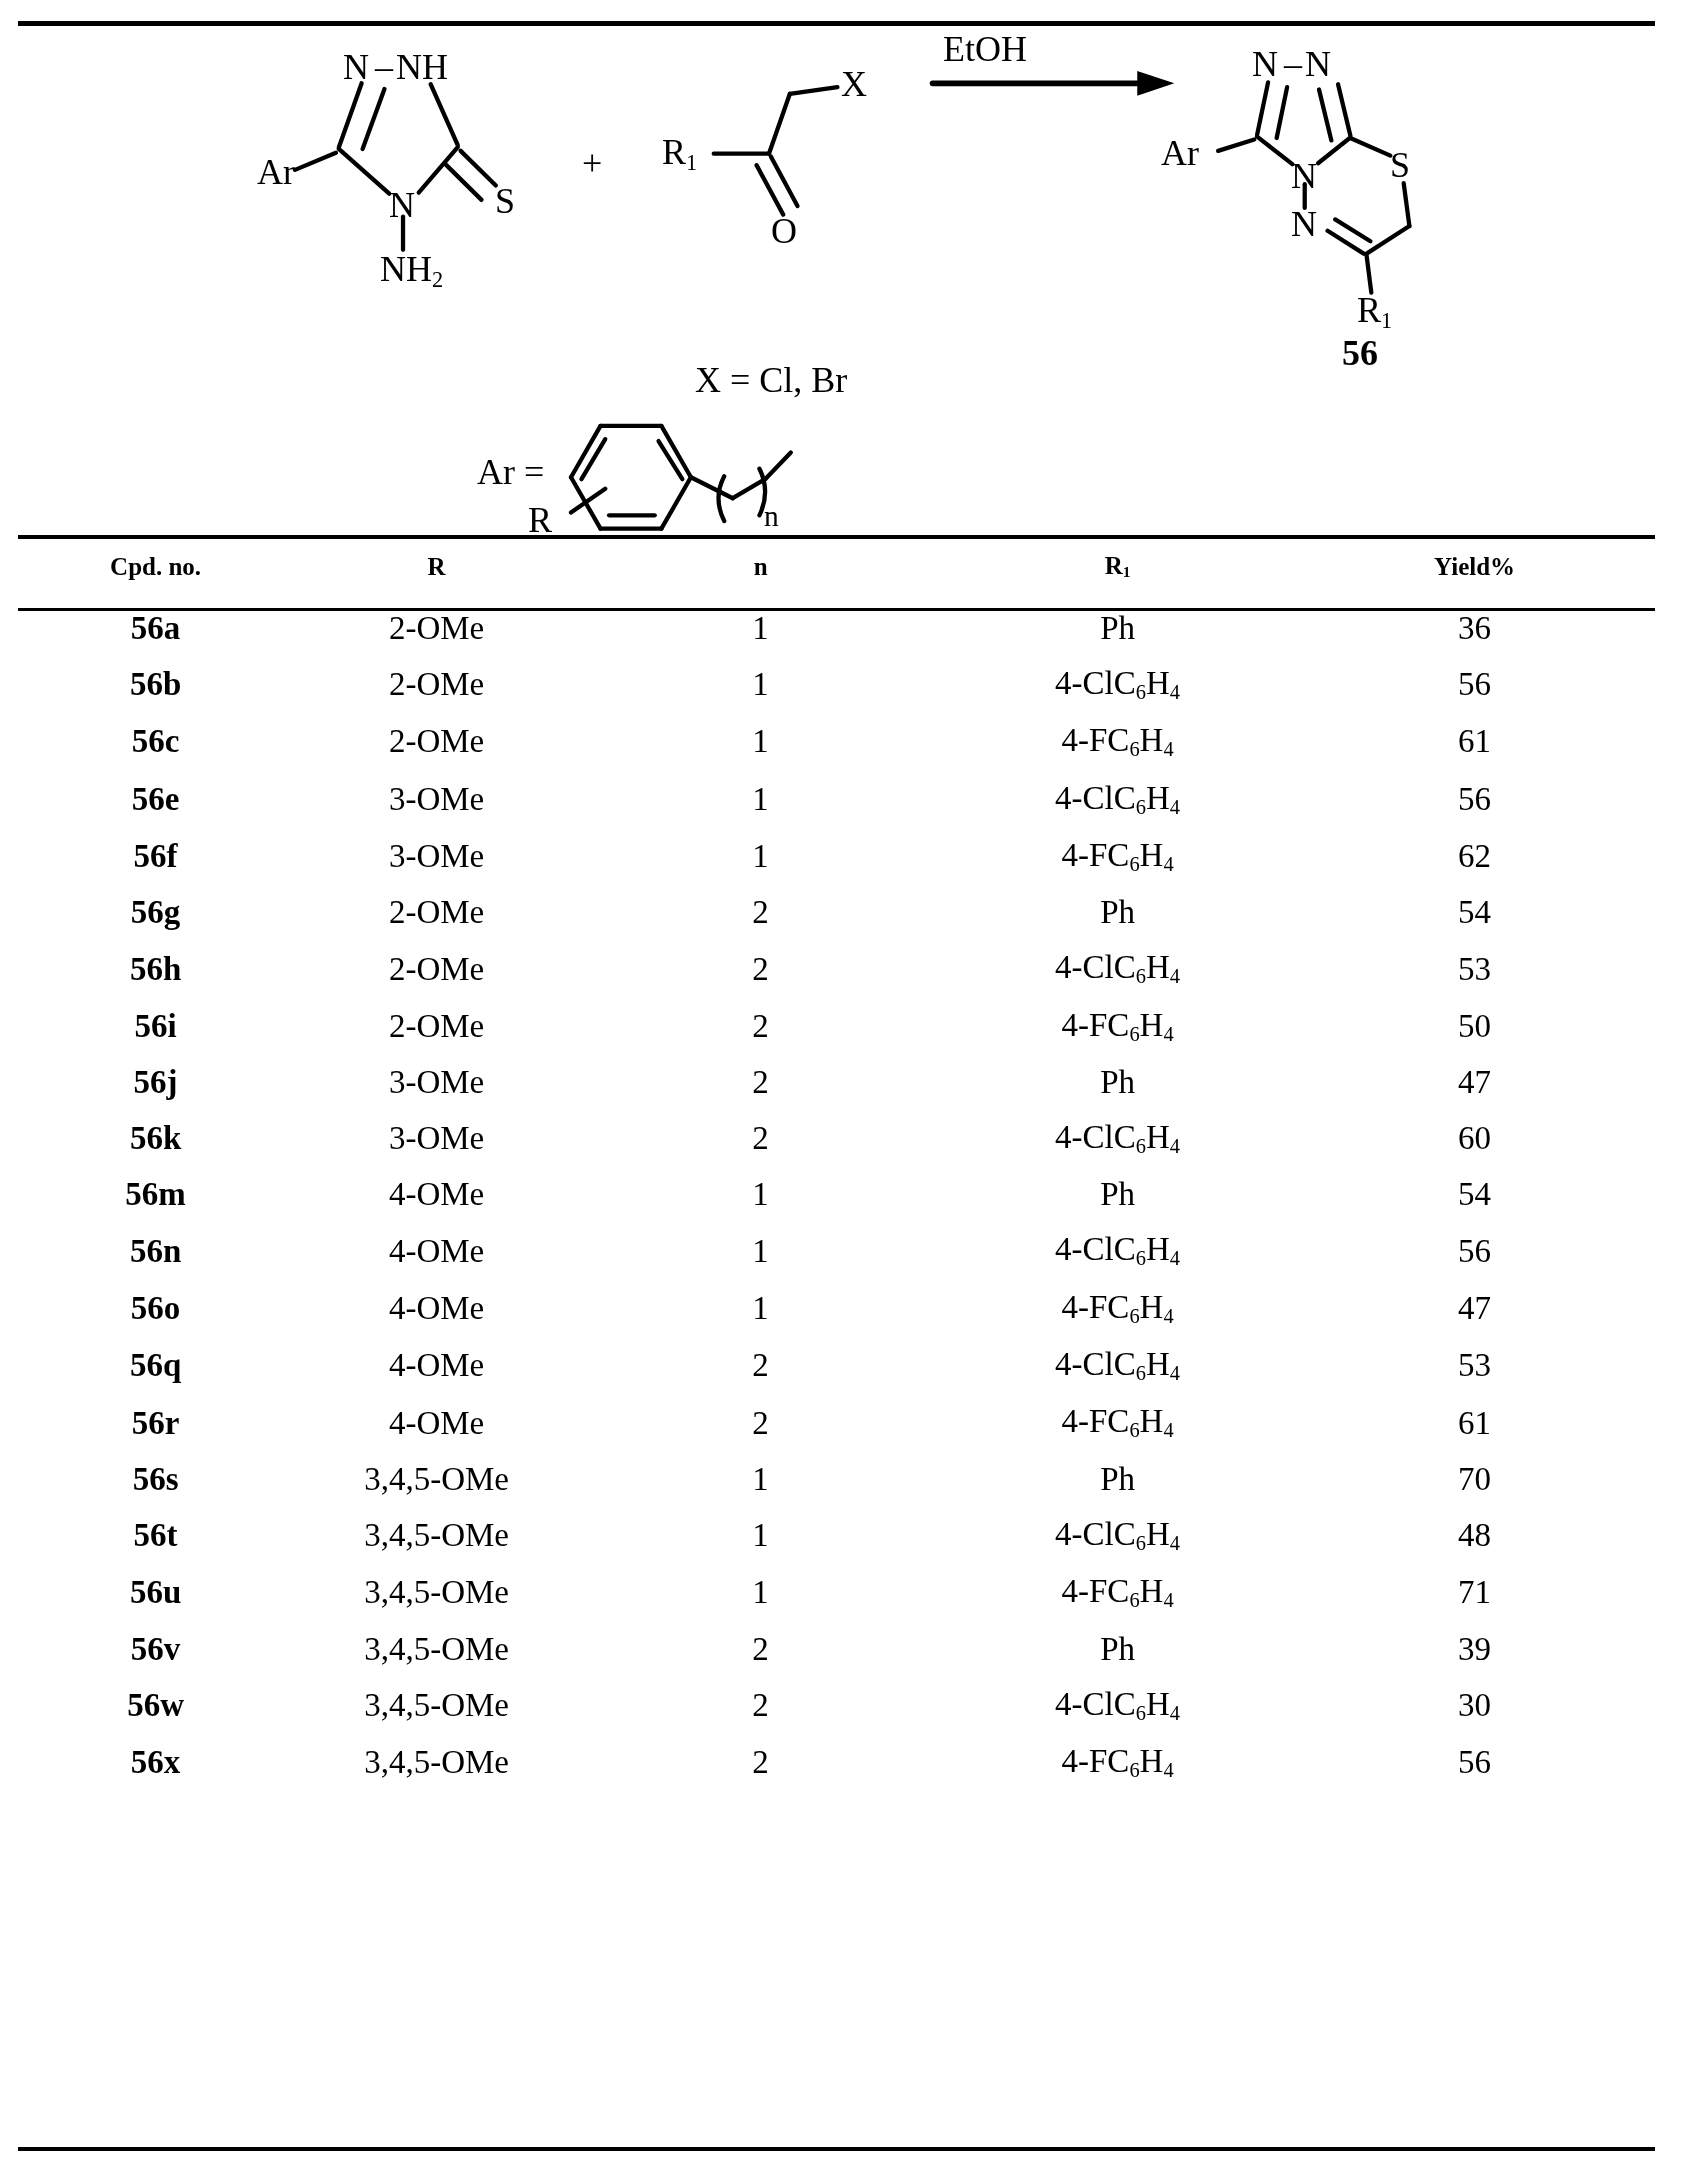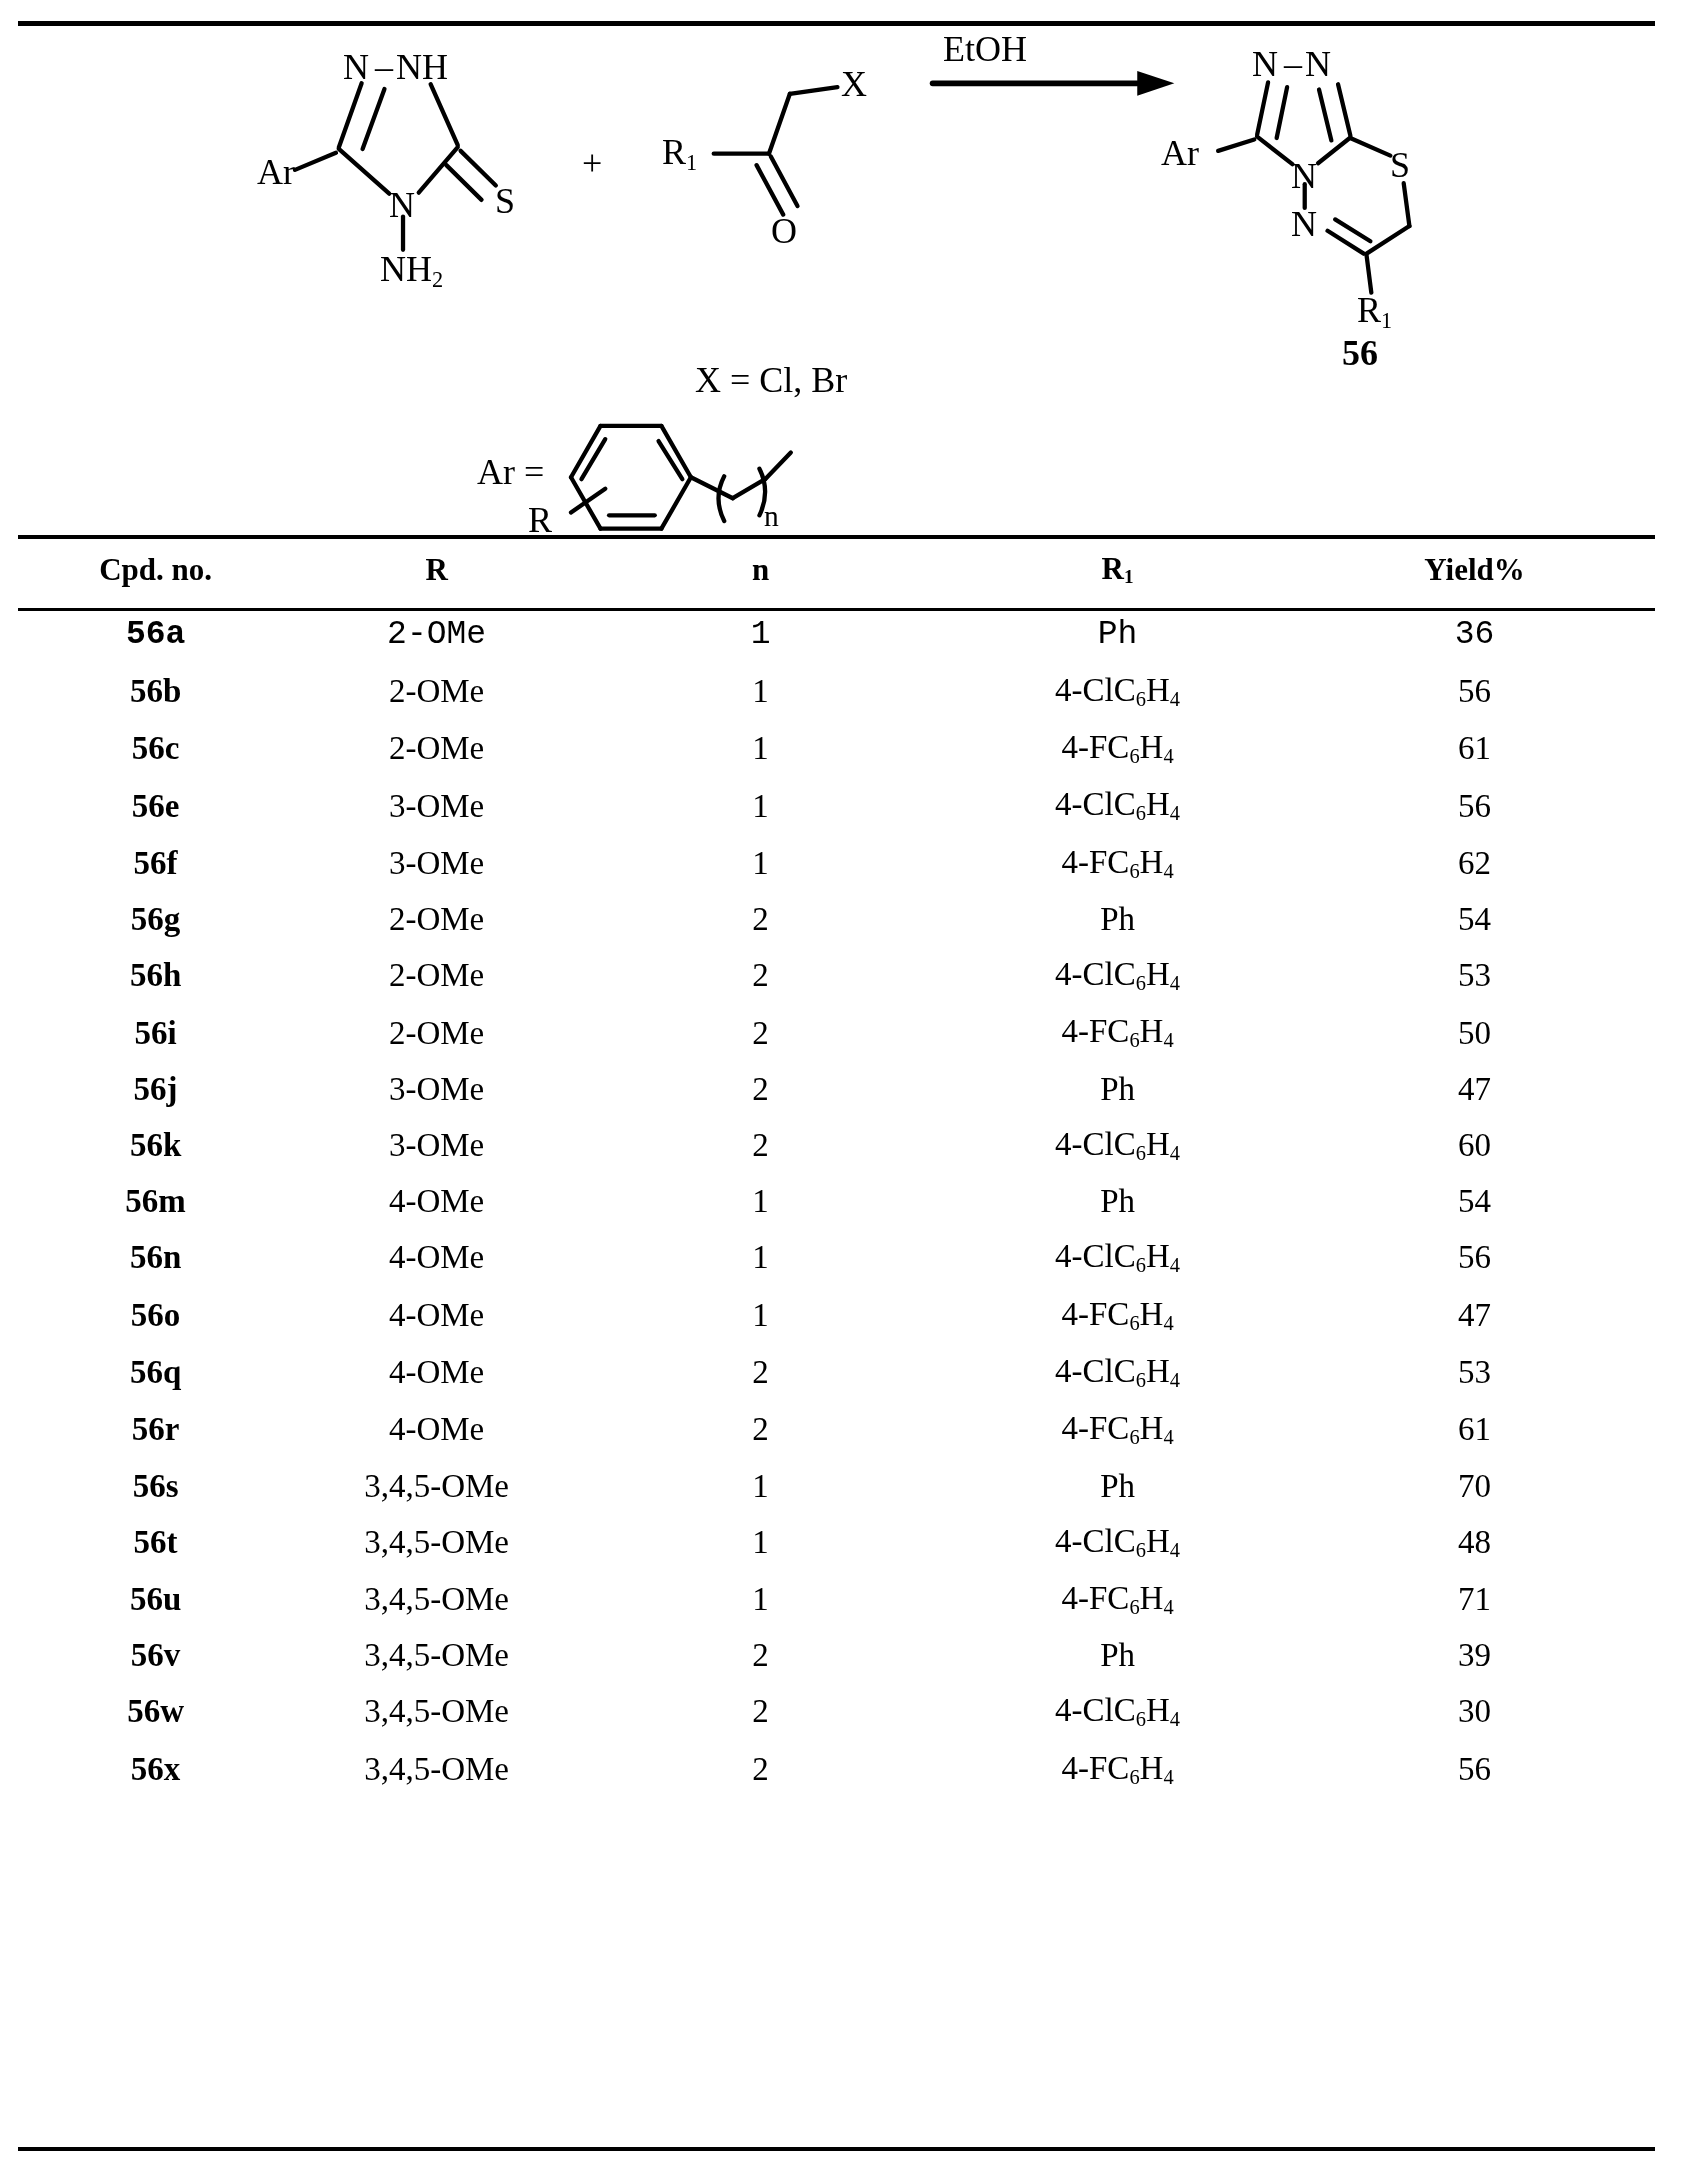--- a/index.html
+++ b/index.html
@@ -56,41 +56,41 @@
     border-collapse: collapse;
     table-layout: fixed;
   }
   #data-table col.c-cpd   { width: 276px; }
   #data-table col.c-r     { width: 286px; }
   #data-table col.c-n     { width: 362px; }
   #data-table col.c-r1    { width: 352px; }
   #data-table col.c-yield { width: 362px; }
 
   #data-table th {
-    font-size: 31px;
+    font-size: 25px;
     font-weight: bold;
     text-align: center;
     padding: 13.3px 0 19px 0;
     line-height: 1.05;
   }
   #data-table td {
     font-size: 33px;
     text-align: center;
     padding: 10.2px 0;
     line-height: 1.05;
   }
   #data-table td.cpd {
     font-weight: bold;
   }
   #data-table th sub,
   #data-table td sub {
     font-size: 0.62em;
     vertical-align: -0.22em;
   }
-  #data-table tbody tr:first-child td { padding-top: 11px; font-family: Liberation Mono, monospace; }
+  #data-table tbody tr:first-child td { padding-top: 11px; }
 </style>
 </head>
 <body>
 
 <div class="rule" id="rule-top"></div>
 
 <div id="scheme">
 
   <svg width="1693" height="510" viewBox="0 0 3558 1071">
     <g stroke="#000000" stroke-width="9" fill="none" stroke-linecap="round">

